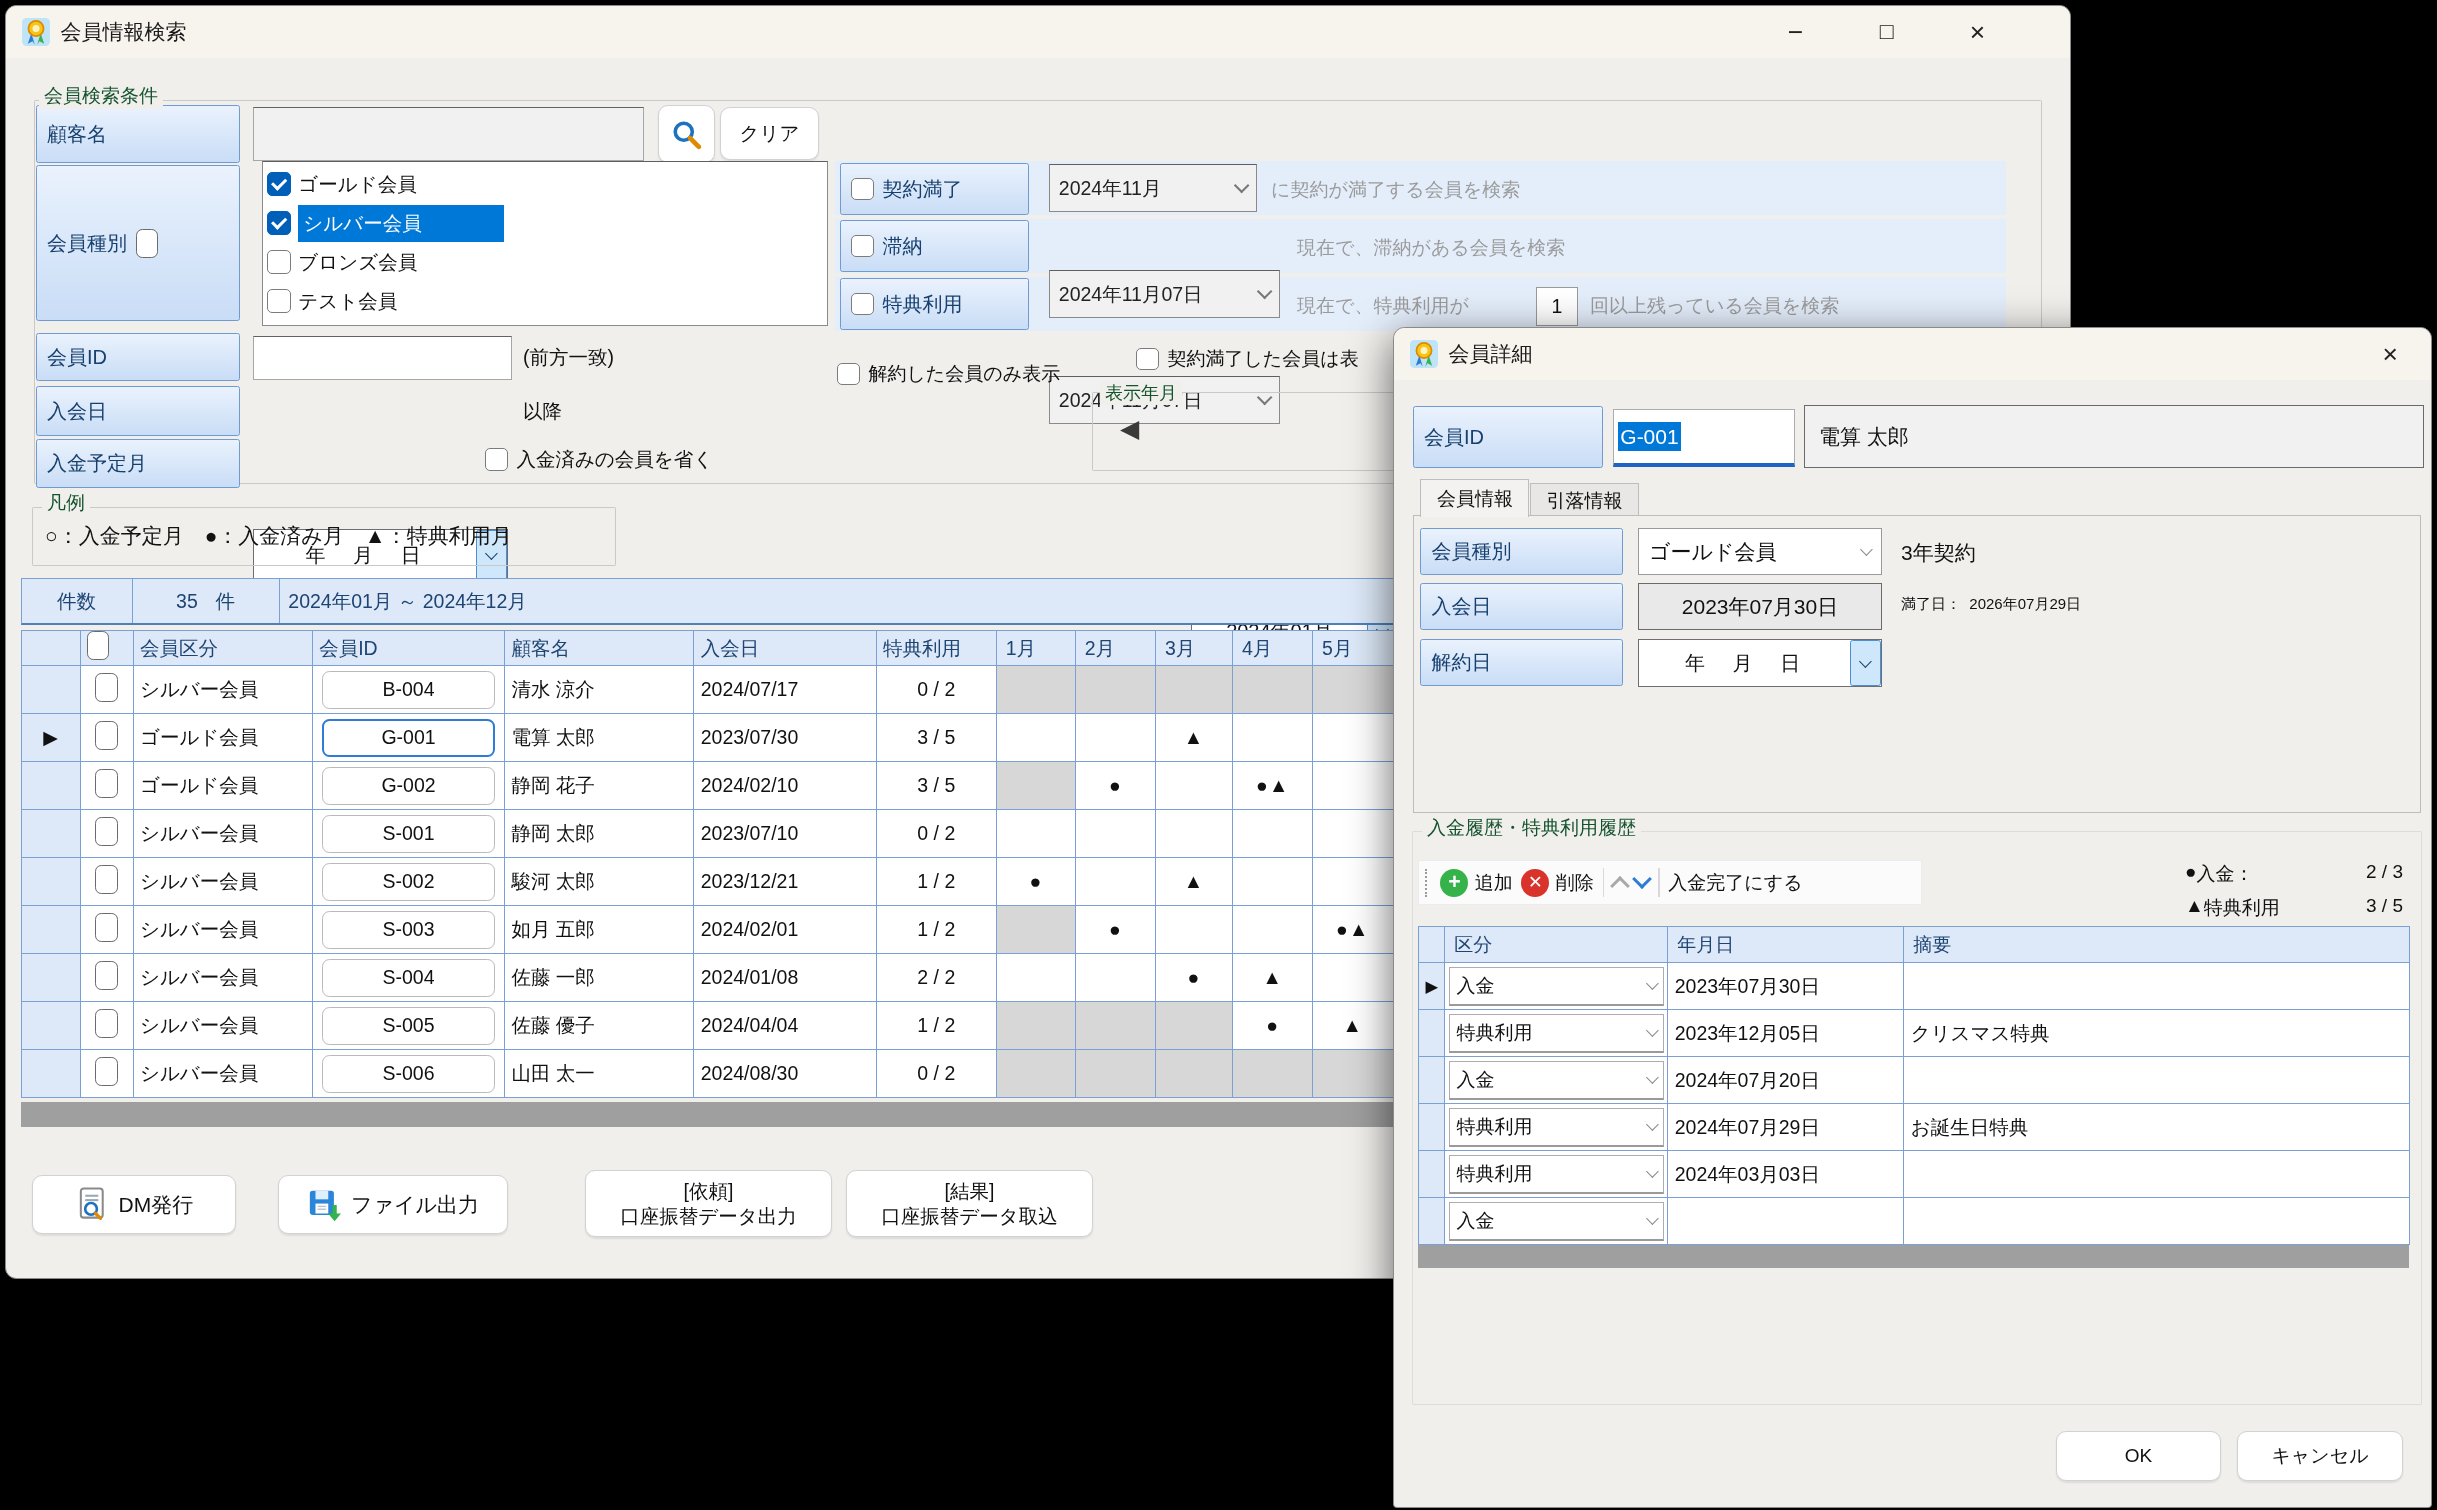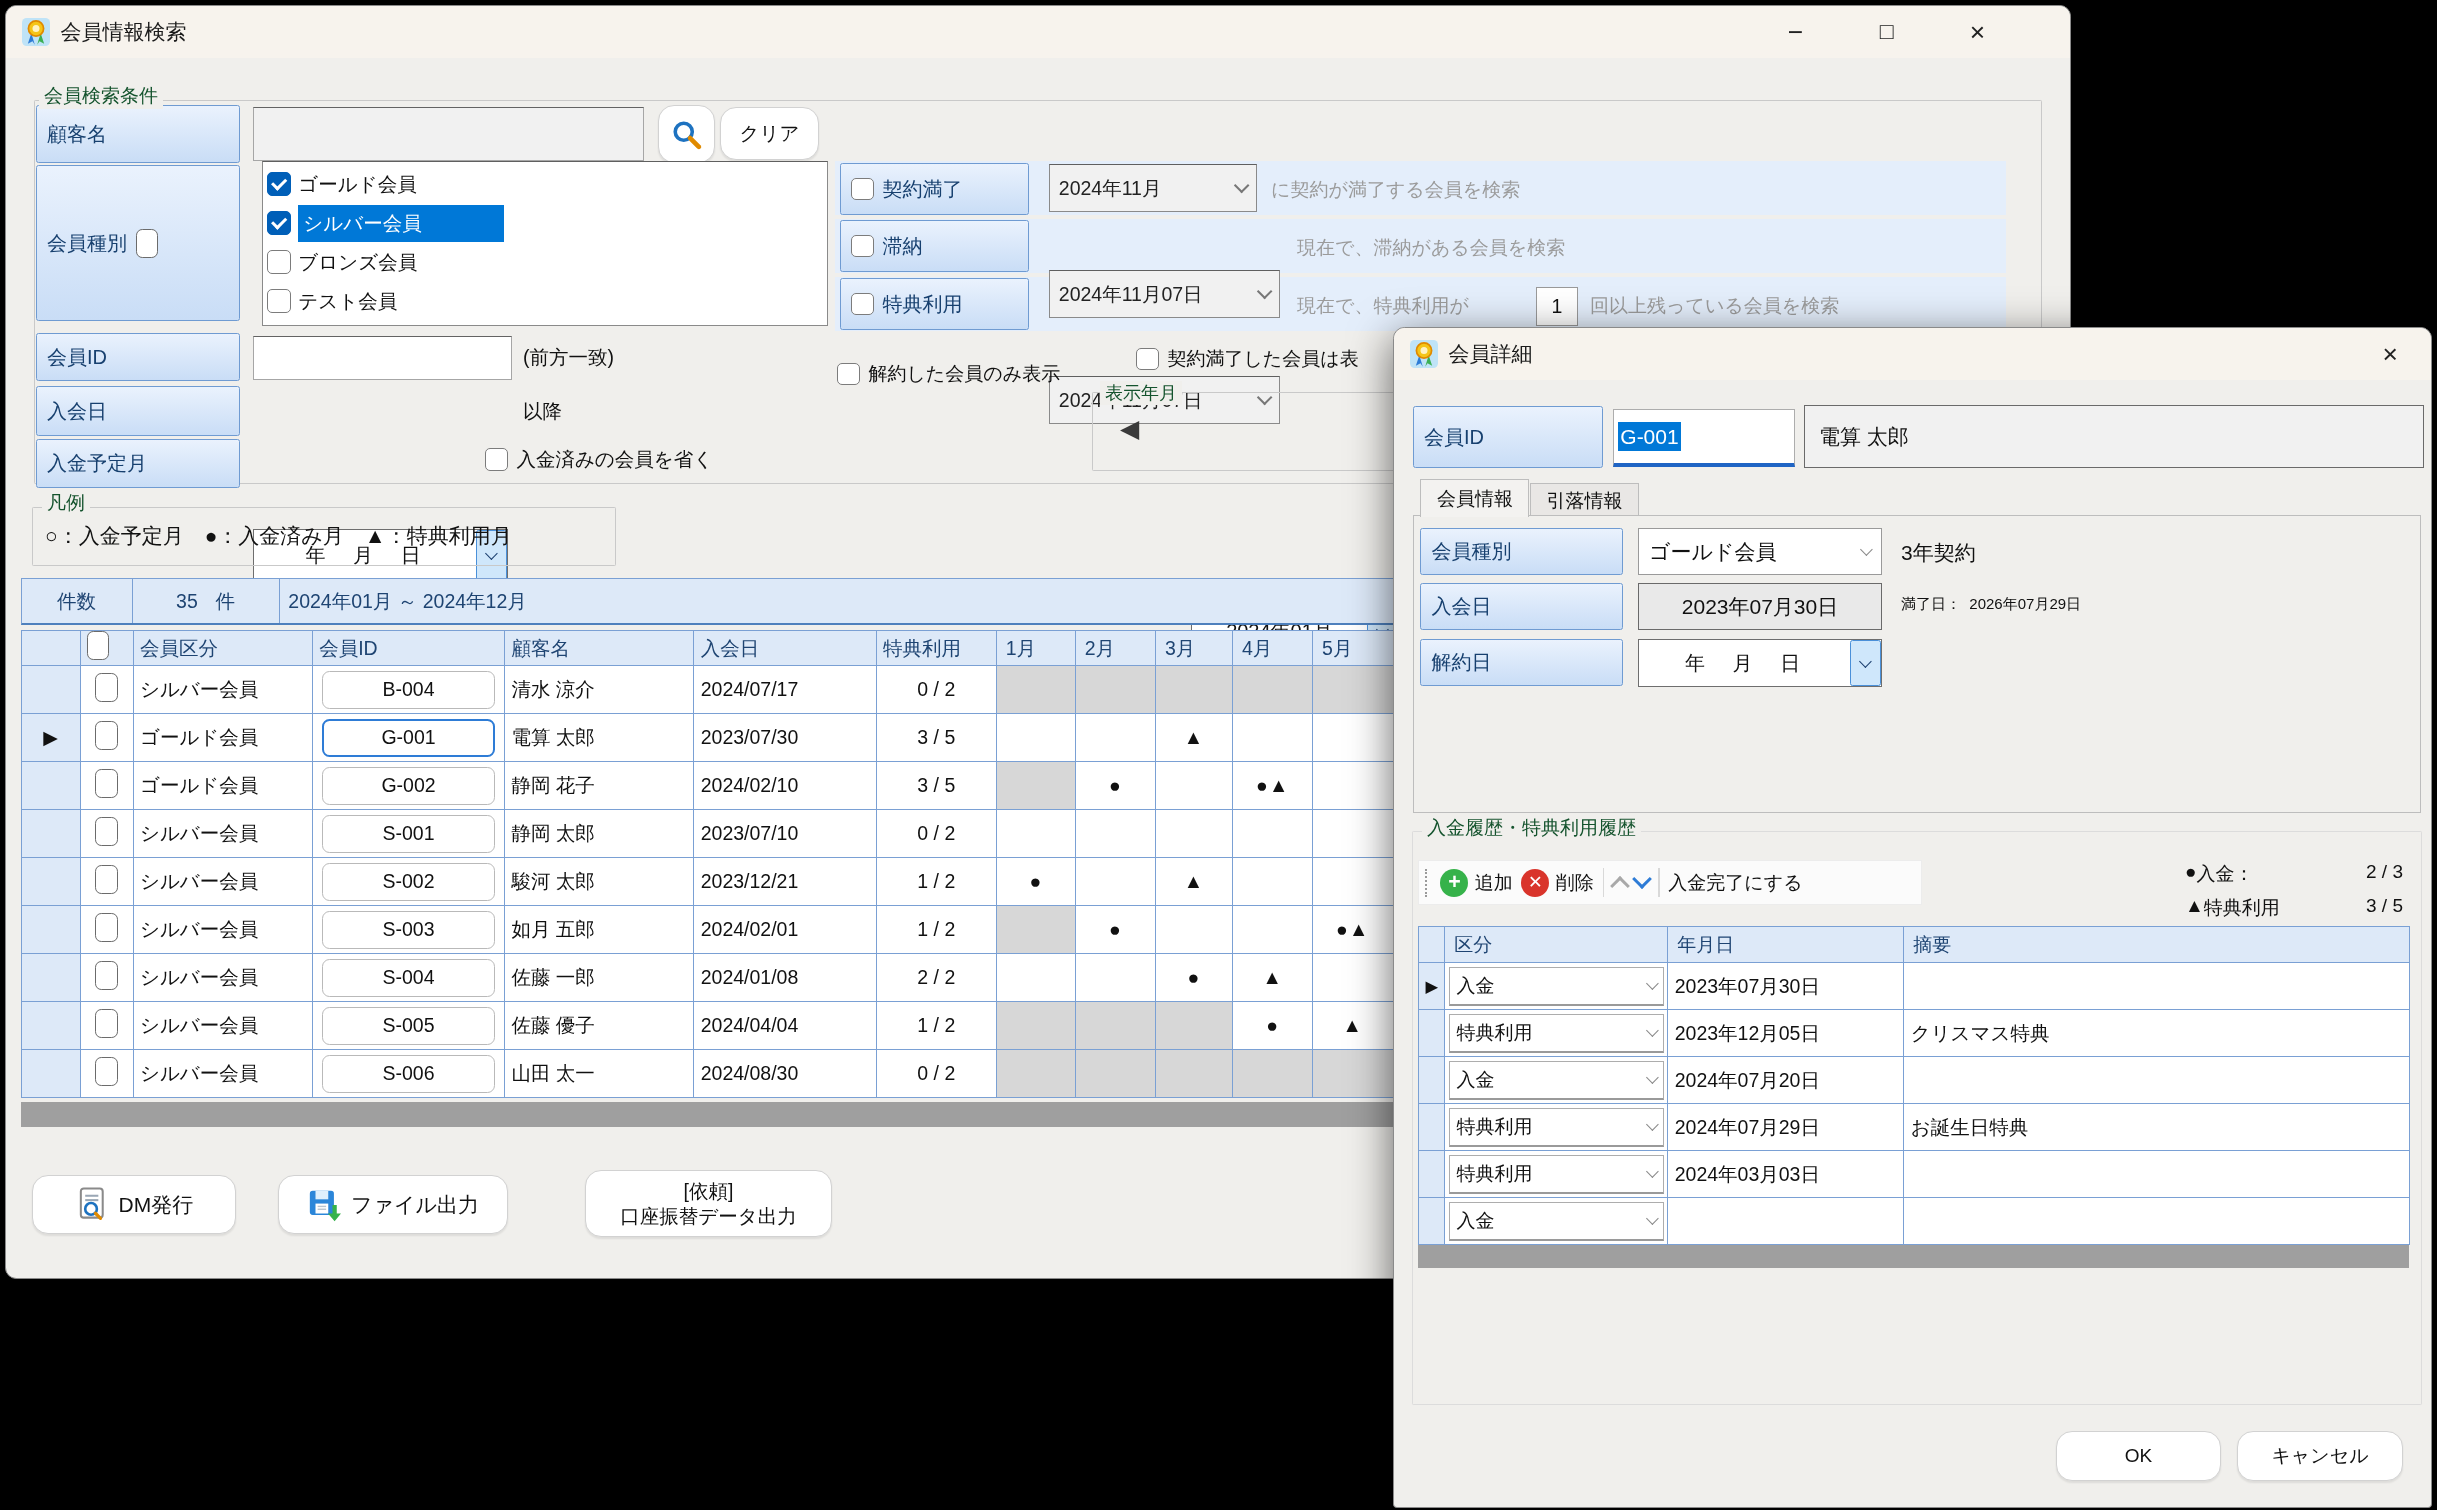--- a/index.html
+++ b/index.html
@@ -15,21 +15,21 @@
     box-shadow:0 11.3px 44px rgba(0,0,0,.6);border:0.6px solid #8a8a8a;}
   .titlebar{position:absolute;left:0;top:0;right:0;height:52px;background:var(--title-bg);
     border-radius:11.3px 11.3px 0 0;display:flex;align-items:center;}
   .titlebar .ttl{font-size:21px;color:#1b1b1b;margin-left:10px;}
   .winbtn{position:absolute;top:0;width:69px;height:52px;display:flex;align-items:center;justify-content:center;
     font-size:26.4px;font-weight:300;color:#222;}
   .lbl{background:linear-gradient(to bottom,var(--lblgrad-top),var(--lblgrad-bot));
     border:1.3px solid var(--lblbrd);border-radius:2.5px;color:var(--lbltx);
     display:flex;align-items:center;padding-left:10px;font-size:20px;}
   .sunken{background:#f1f1f1;border:1.3px solid #a6a6a6;border-top:1.9px solid #636363;}
-  .btn{background:#fff;border:1.3px solid #d2d2d2;border-radius:16px;display:flex;
+  .btn{background:#fff;border:1.3px solid #d2d2d2;border-radius:10px;display:flex;
     align-items:center;justify-content:center;font-size:19.5px;box-shadow:0 1.3px 1.9px rgba(0,0,0,.08);}
   .chk{display:inline-block;width:22.6px;height:22.6px;background:#fff;border:1.9px solid #7c7c7c;border-radius:5px;flex:none;}
   .chk.tall{width:22.6px;height:29px;border-radius:6.3px;border-color:#6b6b6b;}
   .chk.checked{background:var(--chk);border-color:var(--chk);position:relative;}
   .chk.checked::after{content:"";position:absolute;left:4.4px;top:5px;width:11.3px;height:5.7px;
     border-left:3.1px solid #fff;border-bottom:3.1px solid #fff;transform:rotate(-45deg);}
   .combo{background:#f1f1f1;border:1.3px solid #8a8a8a;border-top:1.9px solid #5f5f5f;
     display:flex;align-items:center;font-size:19.5px;color:#222;padding:0 8.8px;position:relative;}
   .cv{display:inline-block;width:11.3px;height:11.3px;border-right:2.5px solid #777;border-bottom:2.5px solid #777;
     transform:rotate(45deg);margin-left:auto;margin-top:-5px;flex:none;}
@@ -431,20 +431,24 @@
       <line x1="7.5" y1="13" x2="13.5" y2="13" stroke="#b9c4cf" stroke-width="1"></line>
       <line x1="7.5" y1="15" x2="13.5" y2="15" stroke="#b9c4cf" stroke-width="1"></line>
       <polygon points="18,12 18,18 14.8,18 19.5,23.5 24,18 21,18 21,12" fill="#35b24a"></polygon>
     </svg>
     <span>ファイル出力</span>
   </div>
   <div class="btn abs" style="left:579px;top:1164px;width:247px;height:67px;flex-direction:column;line-height:1.25;font-size:19.5px;">
     <span>[依頼]</span>
     <span>口座振替データ出力</span>
   </div>
+  <div class="btn abs" style="left:840px;top:1164px;width:247px;height:67px;flex-direction:column;line-height:1.25;font-size:19.5px;">
+    <span>[結果]</span>
+    <span>口座振替データ取込</span>
+  </div>
 </div>
 
 <div class="window" style="left:1393px;top:327px;width:1039px;height:1181px;border-radius:11.3px 11.3px 3.8px 3.8px;">
   <div class="titlebar">
     <svg style="margin-left:16.4px" width="28" height="28" viewBox="0 0 24 24">
       <rect x="0" y="0" width="24" height="24" rx="4" fill="#bfe3f7"></rect>
       <polygon points="8,13 5,22 9,20 11,23" fill="#2e7cd6"></polygon>
       <polygon points="16,13 19,22 15,20 13,23" fill="#3cb054"></polygon>
       <circle cx="12" cy="9" r="6.5" fill="#f5c518" stroke="#e08a00" stroke-width="1.5"></circle>
       <circle cx="12" cy="9" r="3" fill="#fff3c4"></circle>

